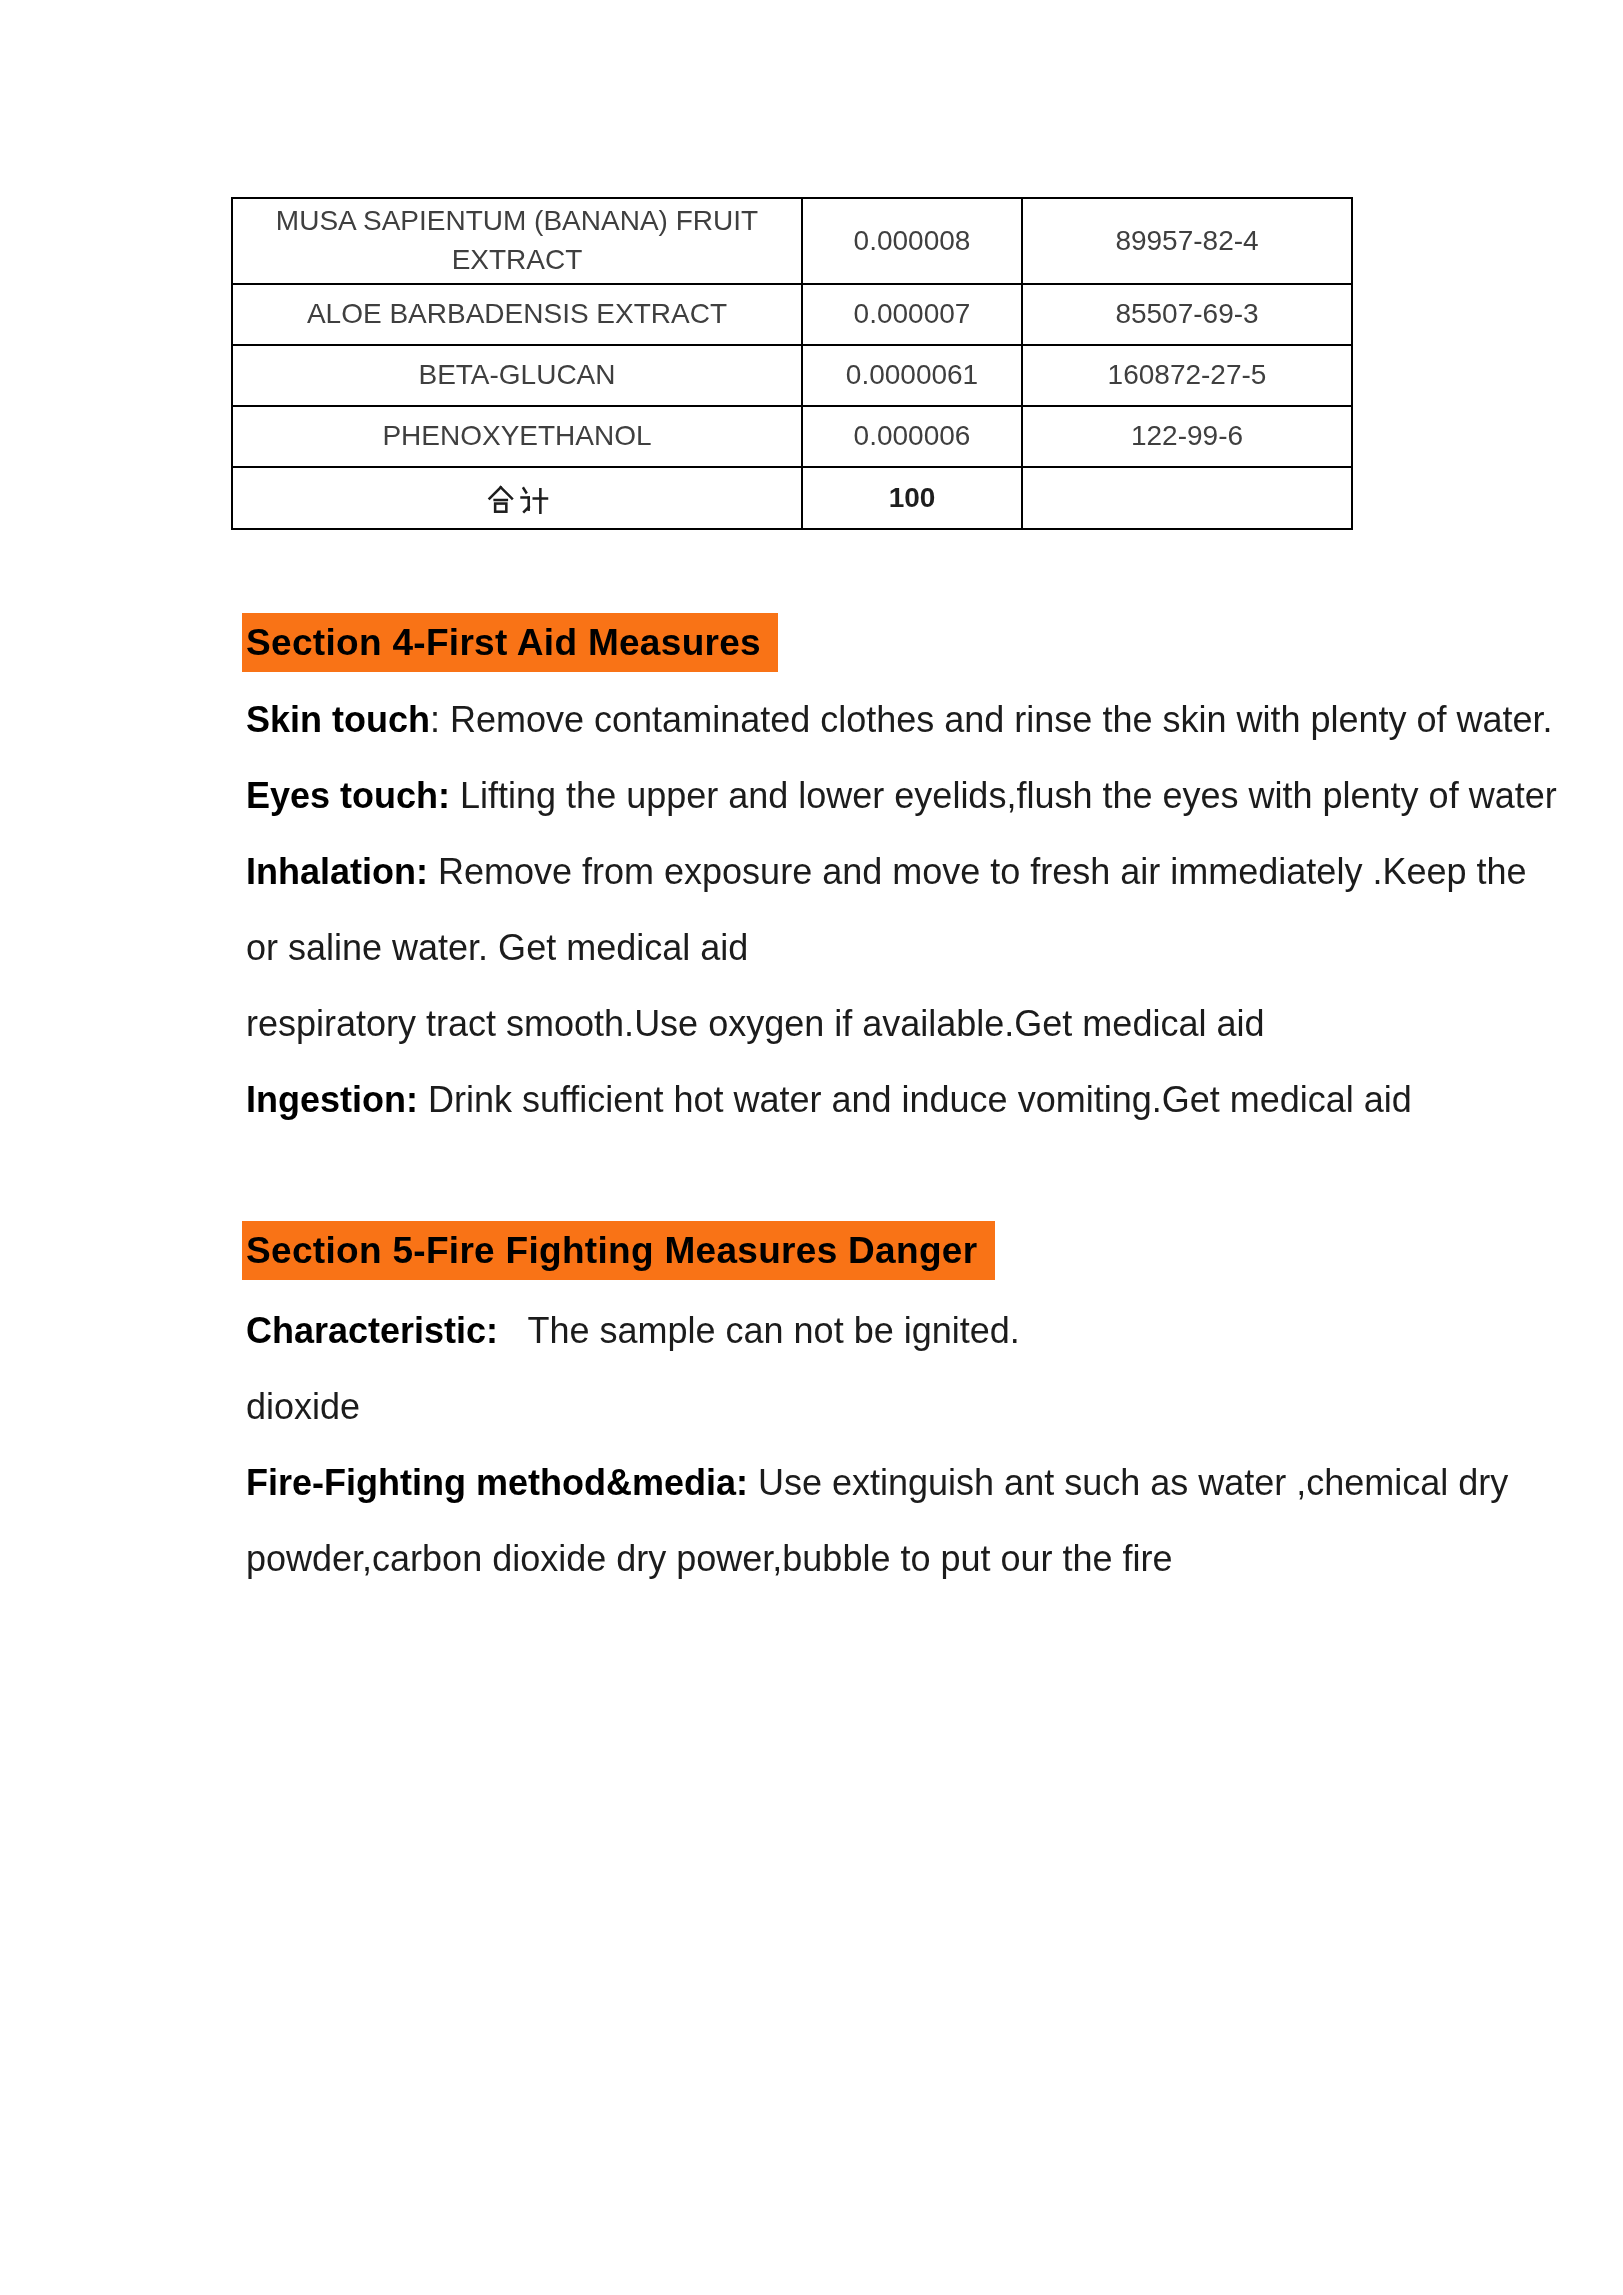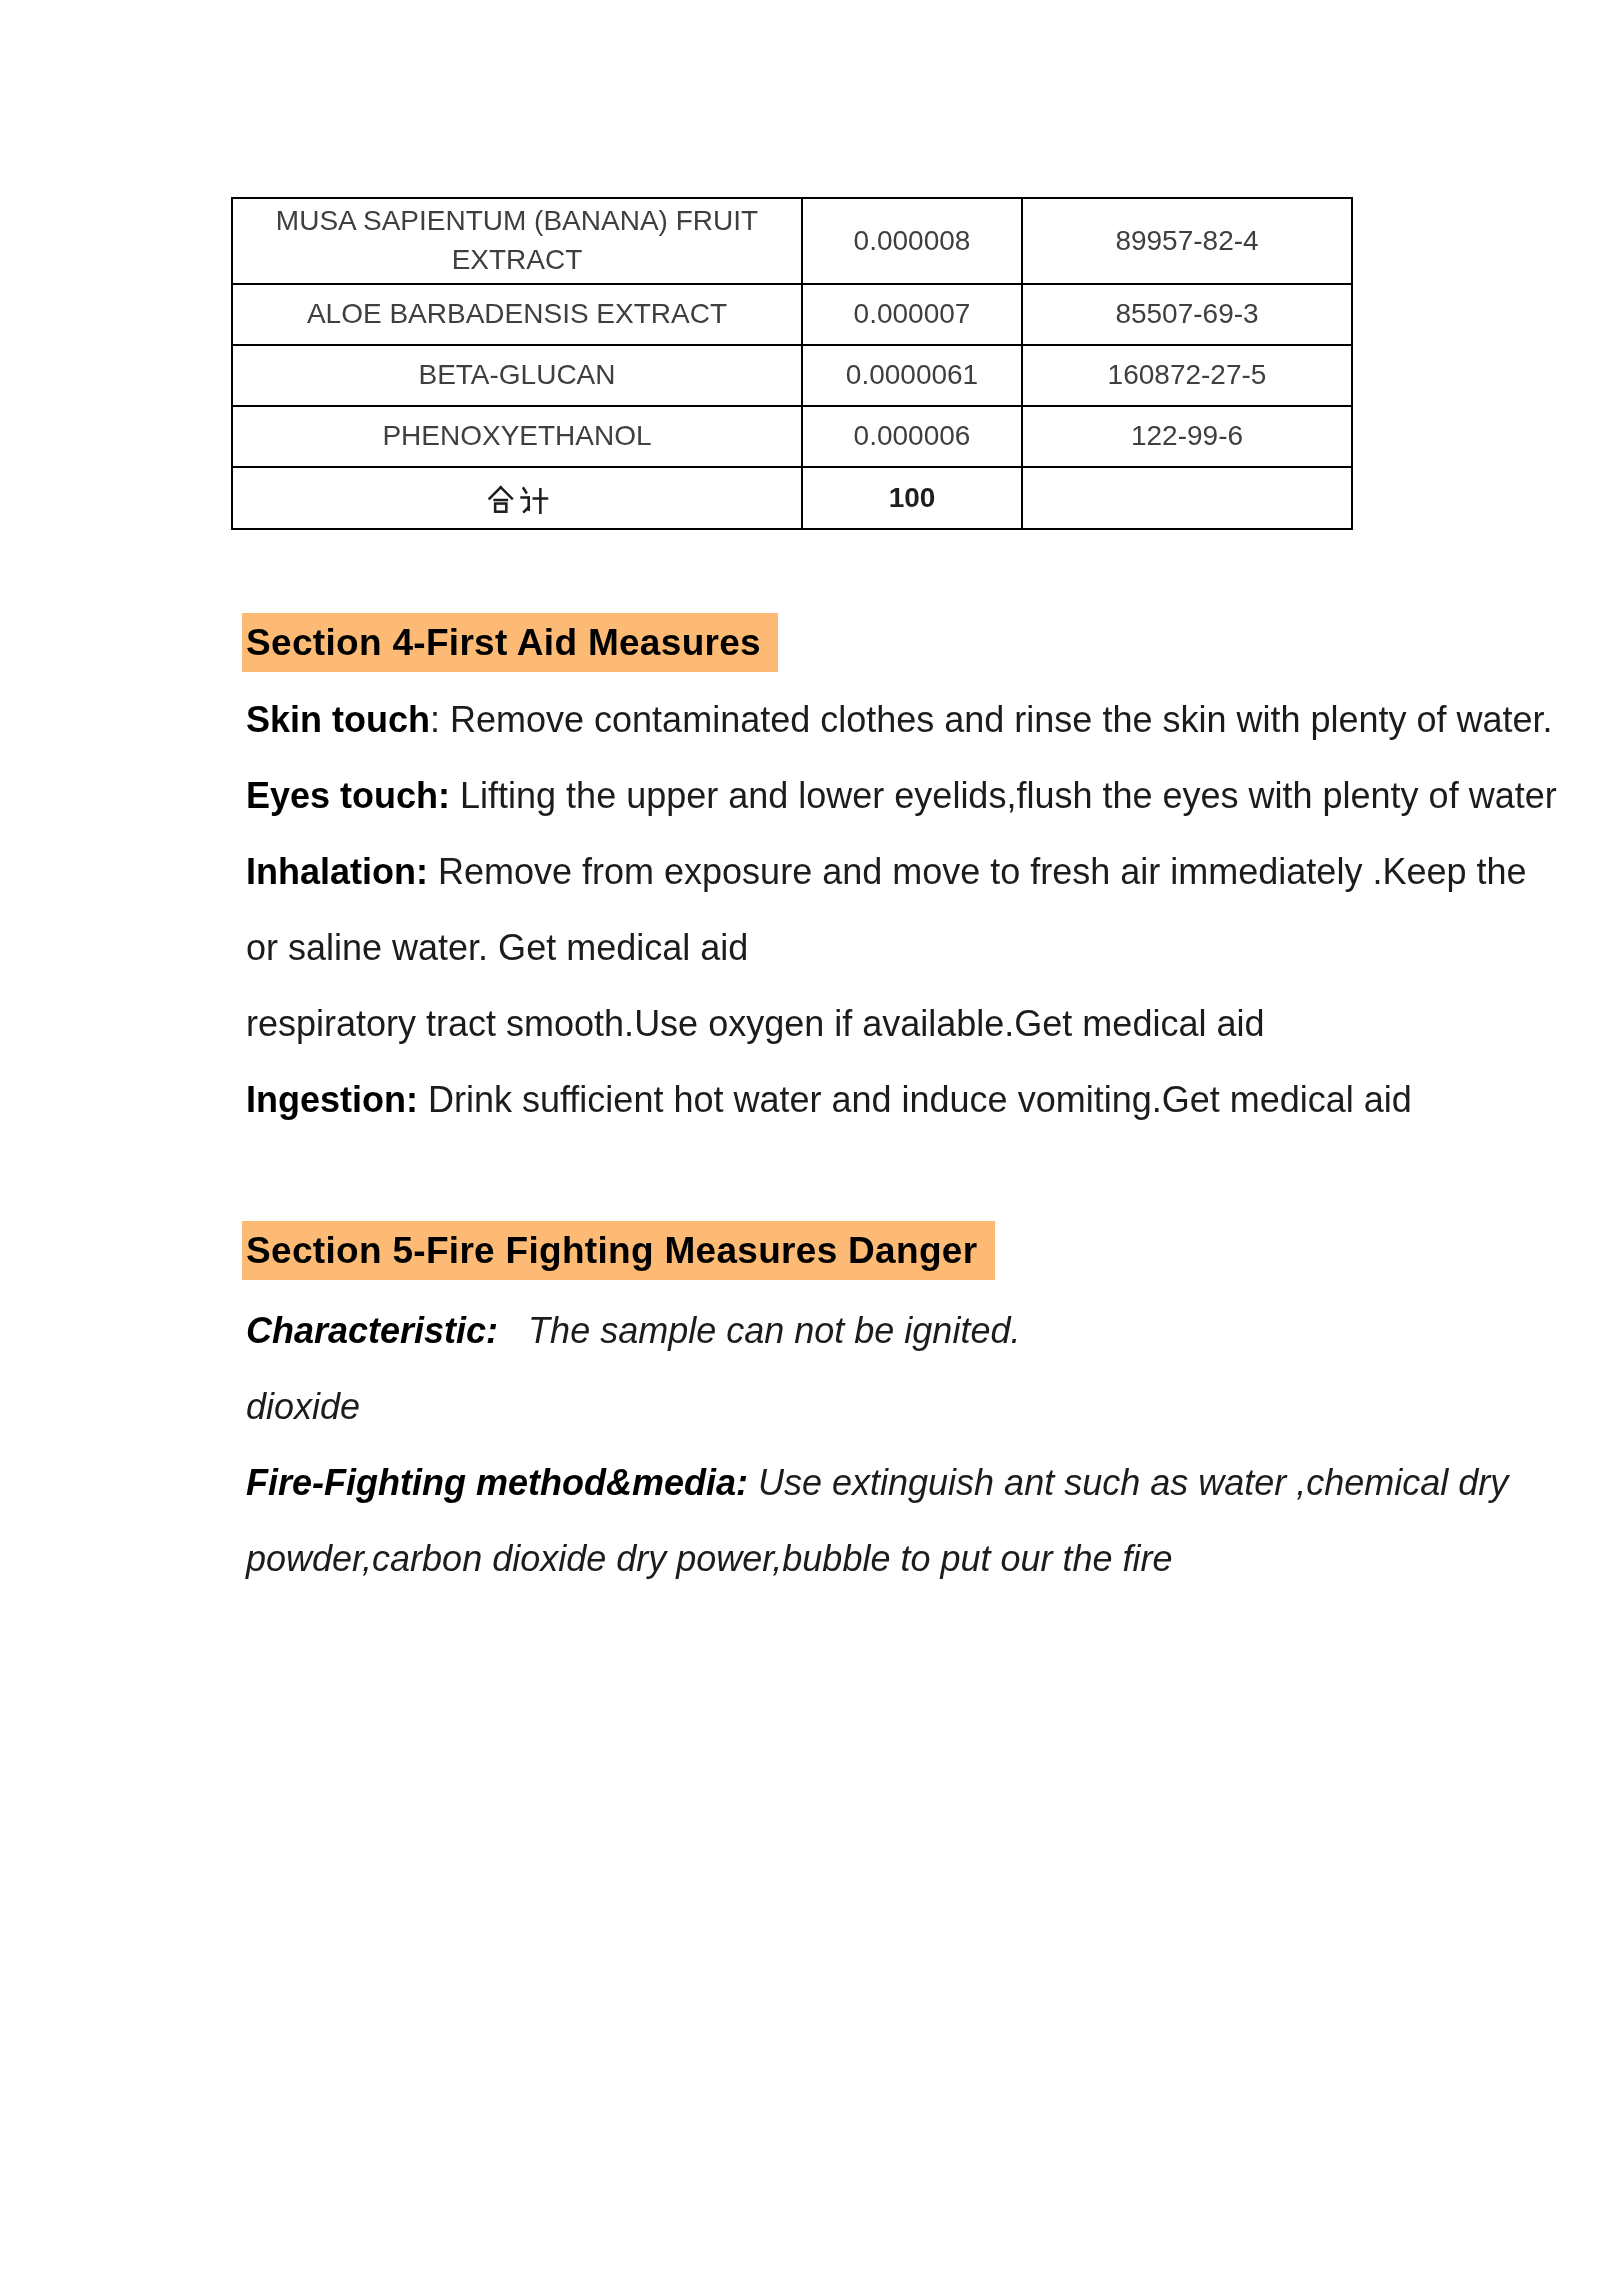--- a/index.html
+++ b/index.html
@@ -54,21 +54,21 @@
     width: 0.5px; height: 0.5px;
     overflow: hidden;
     clip: rect(0 0 0 0);
     white-space: nowrap;
   }
 
   
   .sec-band {
     position: absolute;
     height: 59px;
-    background: #fdba74;
+    background: #f97316;
     display: inline-flex;
     align-items: center;
     padding: 0 17.4px 0 4.1px;
     box-sizing: border-box;
     white-space: pre;
   }
   .sec-title {
     font-size: 37px;
     font-weight: bold;
     color: #000000;
@@ -77,21 +77,21 @@
   #sec4-band { left: 242px; top: 613px; }
   #sec5-band { left: 242px; top: 1221px; }
 
   
   .lines {
     position: absolute;
     left: 246px;
     width: 1130px;
   }
   #sec4-lines { top: 682px; }
-  #sec5-lines { top: 1293px; font-style: italic; }
+  #sec5-lines { top: 1293px; }
   .line {
     height: 76px;
     line-height: 76px;
     font-size: 36px;
     color: #1c1c1c;
     white-space: pre;
   }
   .line.justify {
     text-align: justify;
     text-align-last: justify;

